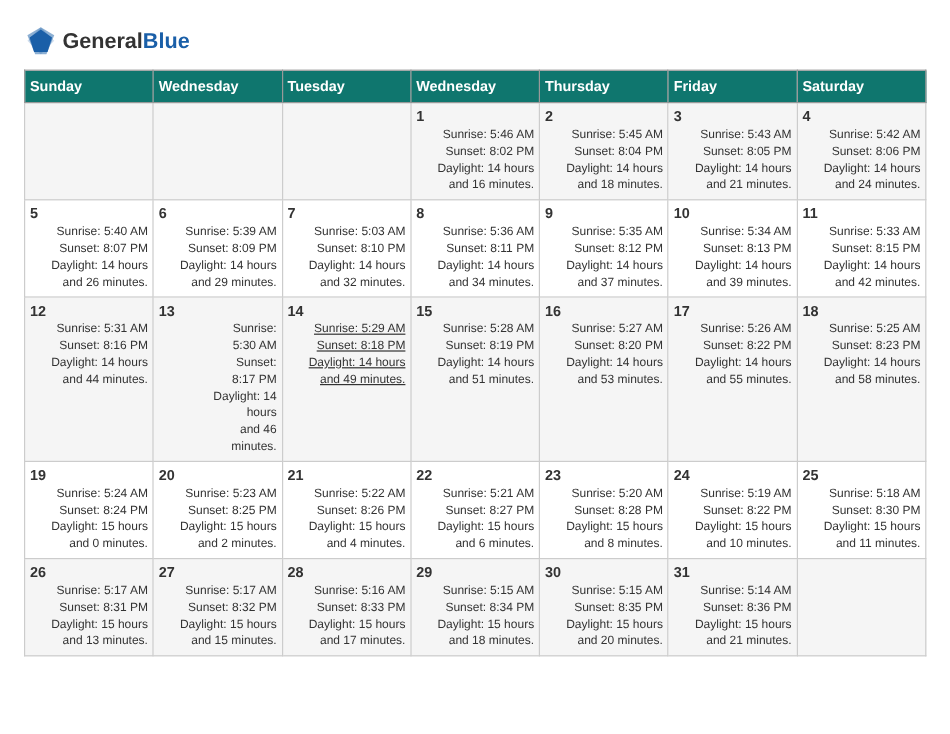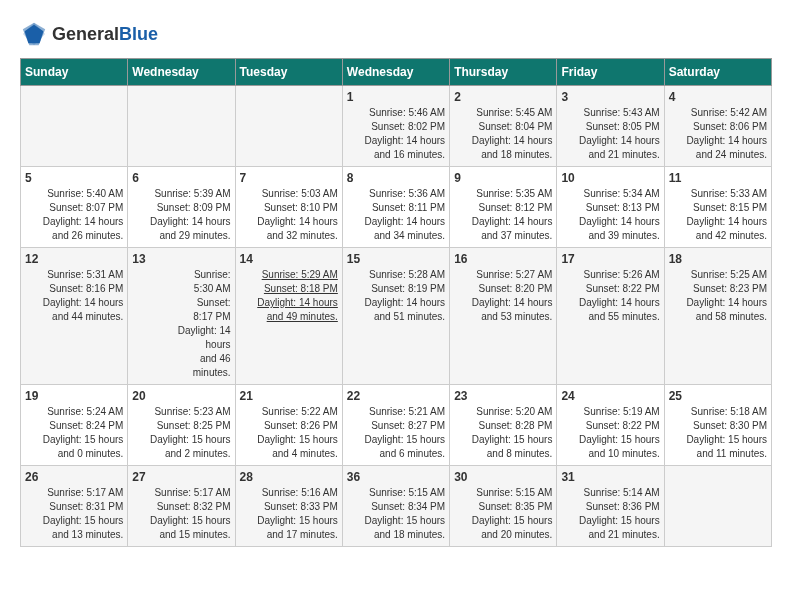--- a/index.html
+++ b/index.html
@@ -319,21 +319,21 @@
 and 15 minutes.</div>
         </td>
         <td>
           <div class="day-number">28</div>
           <div class="day-info" style="white-space: pre-line;">Sunrise: 5:16 AM
 Sunset: 8:33 PM
 Daylight: 15 hours
 and 17 minutes.</div>
         </td>
         <td>
-          <div class="day-number">36</div>
+          <div class="day-number">29</div>
           <div class="day-info" style="white-space: pre-line;">Sunrise: 5:15 AM
 Sunset: 8:34 PM
 Daylight: 15 hours
 and 18 minutes.</div>
         </td>
         <td>
           <div class="day-number">30</div>
           <div class="day-info" style="white-space: pre-line;">Sunrise: 5:15 AM
 Sunset: 8:35 PM
 Daylight: 15 hours

